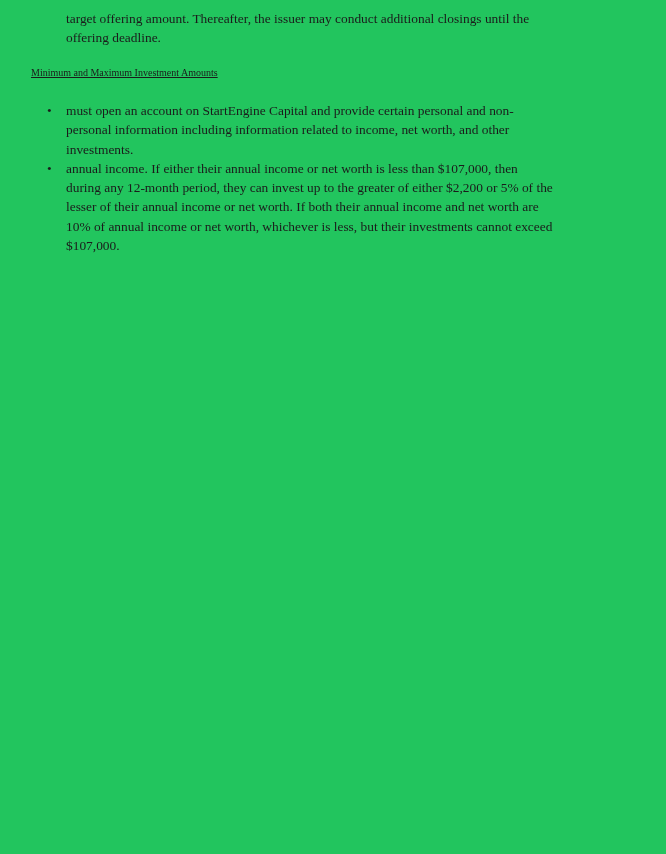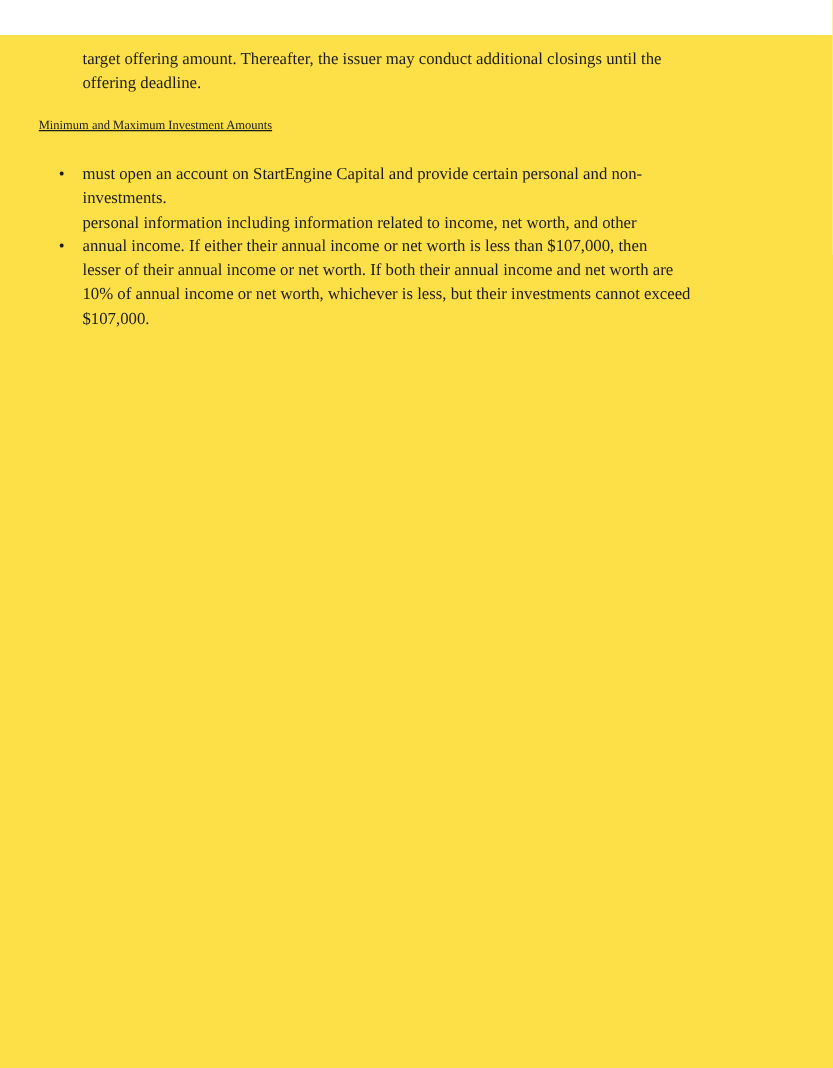--- a/index.html
+++ b/index.html
@@ -11,22 +11,21 @@
     height: 854px;
     background: #ffffff;
     color: #1b1b1b;
     font-family: "Liberation Serif", serif;
     position: relative;
     overflow: hidden;
   }
   .page {
     position: absolute;
     inset: 0;
-    background: #fde047;
-    margin-top: 28px;
+    background: #22c55e;
   }
   .line {
     white-space: nowrap;
     font-size: 13.4px;
     line-height: 19.3px;
   }
   .intro-paragraph {
     position: absolute;
     left: 66px;
     top: 9px;
@@ -67,29 +66,30 @@
   </div>
 
   <div class="section-heading">Minimum and Maximum Investment Amounts</div>
 
   <div class="bullet-list">
 
     <div class="bullet-item">
       <span class="bullet-dot">•</span>
       <div class="lines">
         <div class="line">must open an account on StartEngine Capital and provide certain personal and non-</div>
+        <div class="line">personal information including information related to income, net worth, and other</div>
         <div class="line">investments.</div>
-        <div class="line">personal information including information related to income, net worth, and other</div>
       </div>
     </div>
 
     <div class="bullet-item">
       <span class="bullet-dot">•</span>
       <div class="lines">
         <div class="line">annual income. If either their annual income or net worth is less than $107,000, then</div>
+        <div class="line">during any 12-month period, they can invest up to the greater of either $2,200 or 5% of the</div>
         <div class="line">lesser of their annual income or net worth. If both their annual income and net worth are</div>
         <div class="line">10% of annual income or net worth, whichever is less, but their investments cannot exceed</div>
         <div class="line">$107,000.</div>
       </div>
     </div>
 
   </div>
 
 </div>
 

